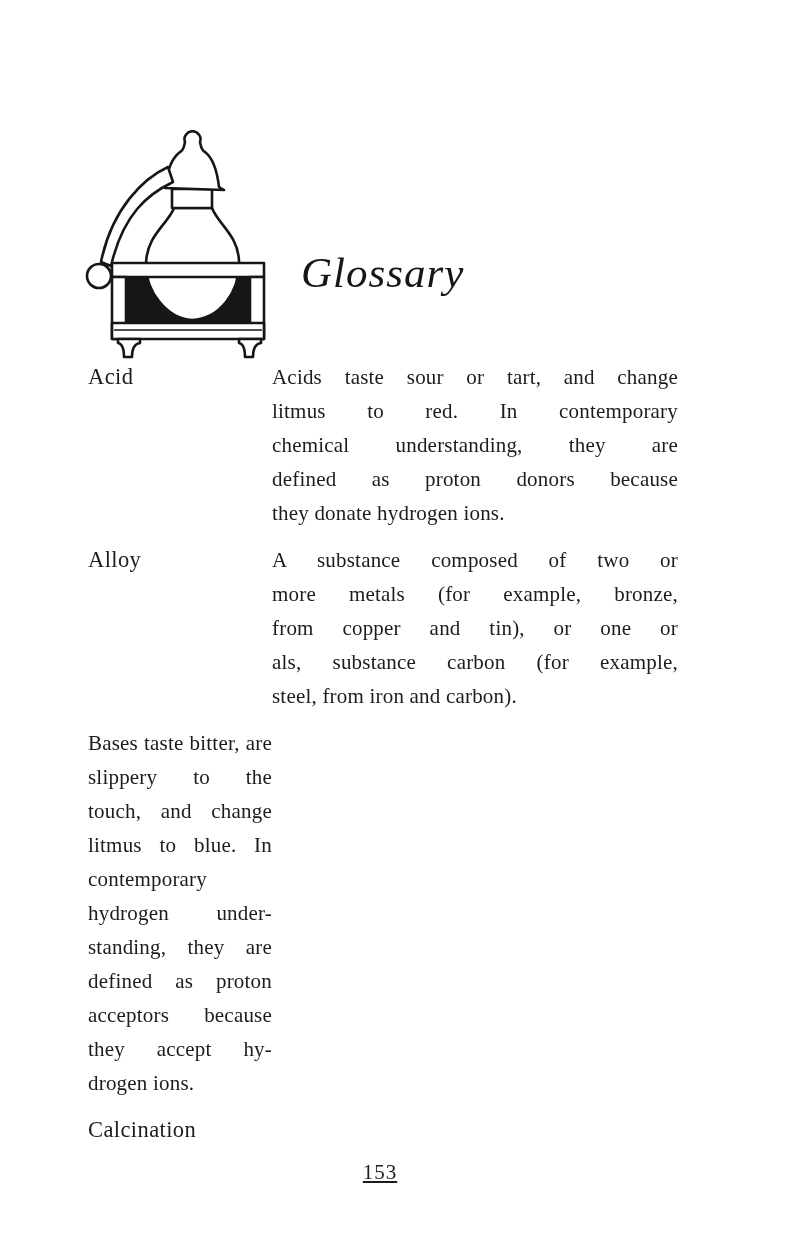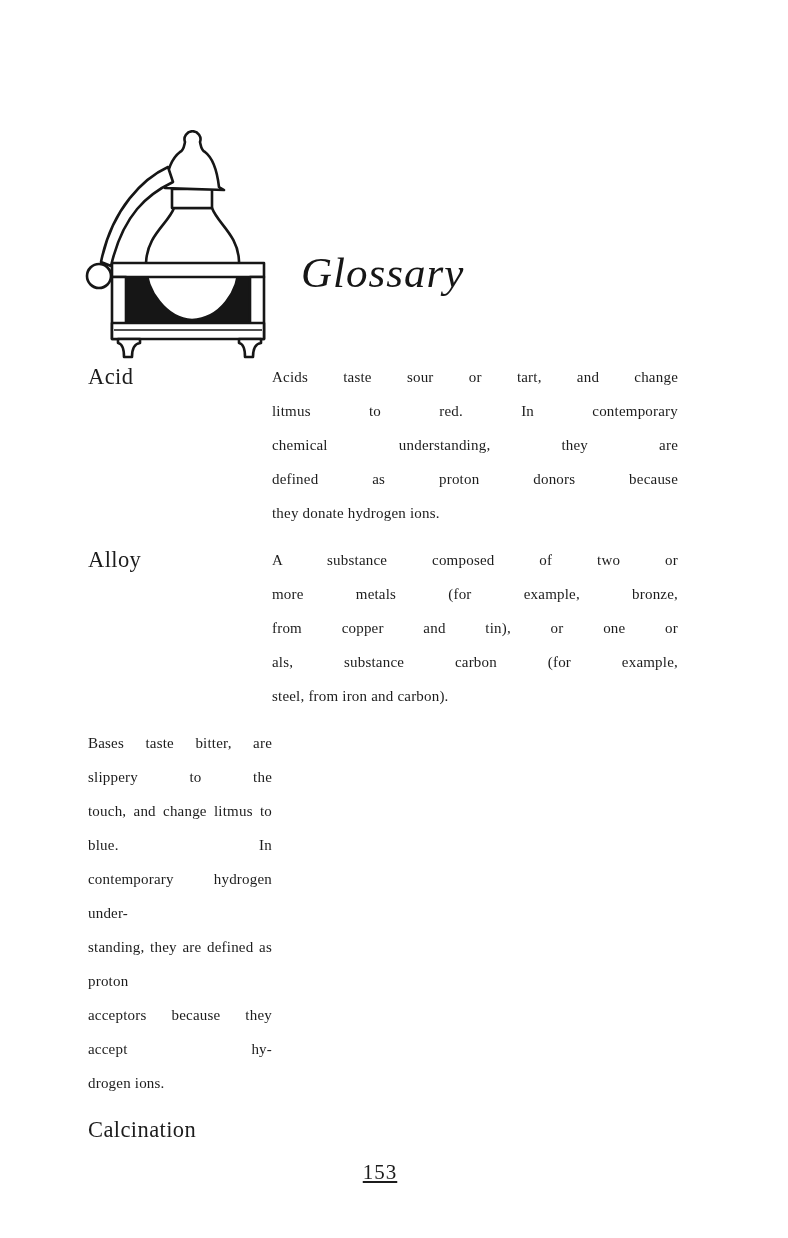--- a/index.html
+++ b/index.html
@@ -38,21 +38,21 @@
     display: grid;
     grid-template-columns: 184px 1fr;
     margin-bottom: 13px;
   }
   .term {
     font-size: 22.5px;
     line-height: 34px;
     letter-spacing: 0.4px;
   }
   .definition {
-    font-size: 15px;
+    font-size: 21px;
   }
   .def-line {
     line-height: 34px;
     text-align: justify;
     text-align-last: justify;
     letter-spacing: 0.2px;
   }
   .def-line:last-child {
     text-align: center;
     text-align-last: left;

